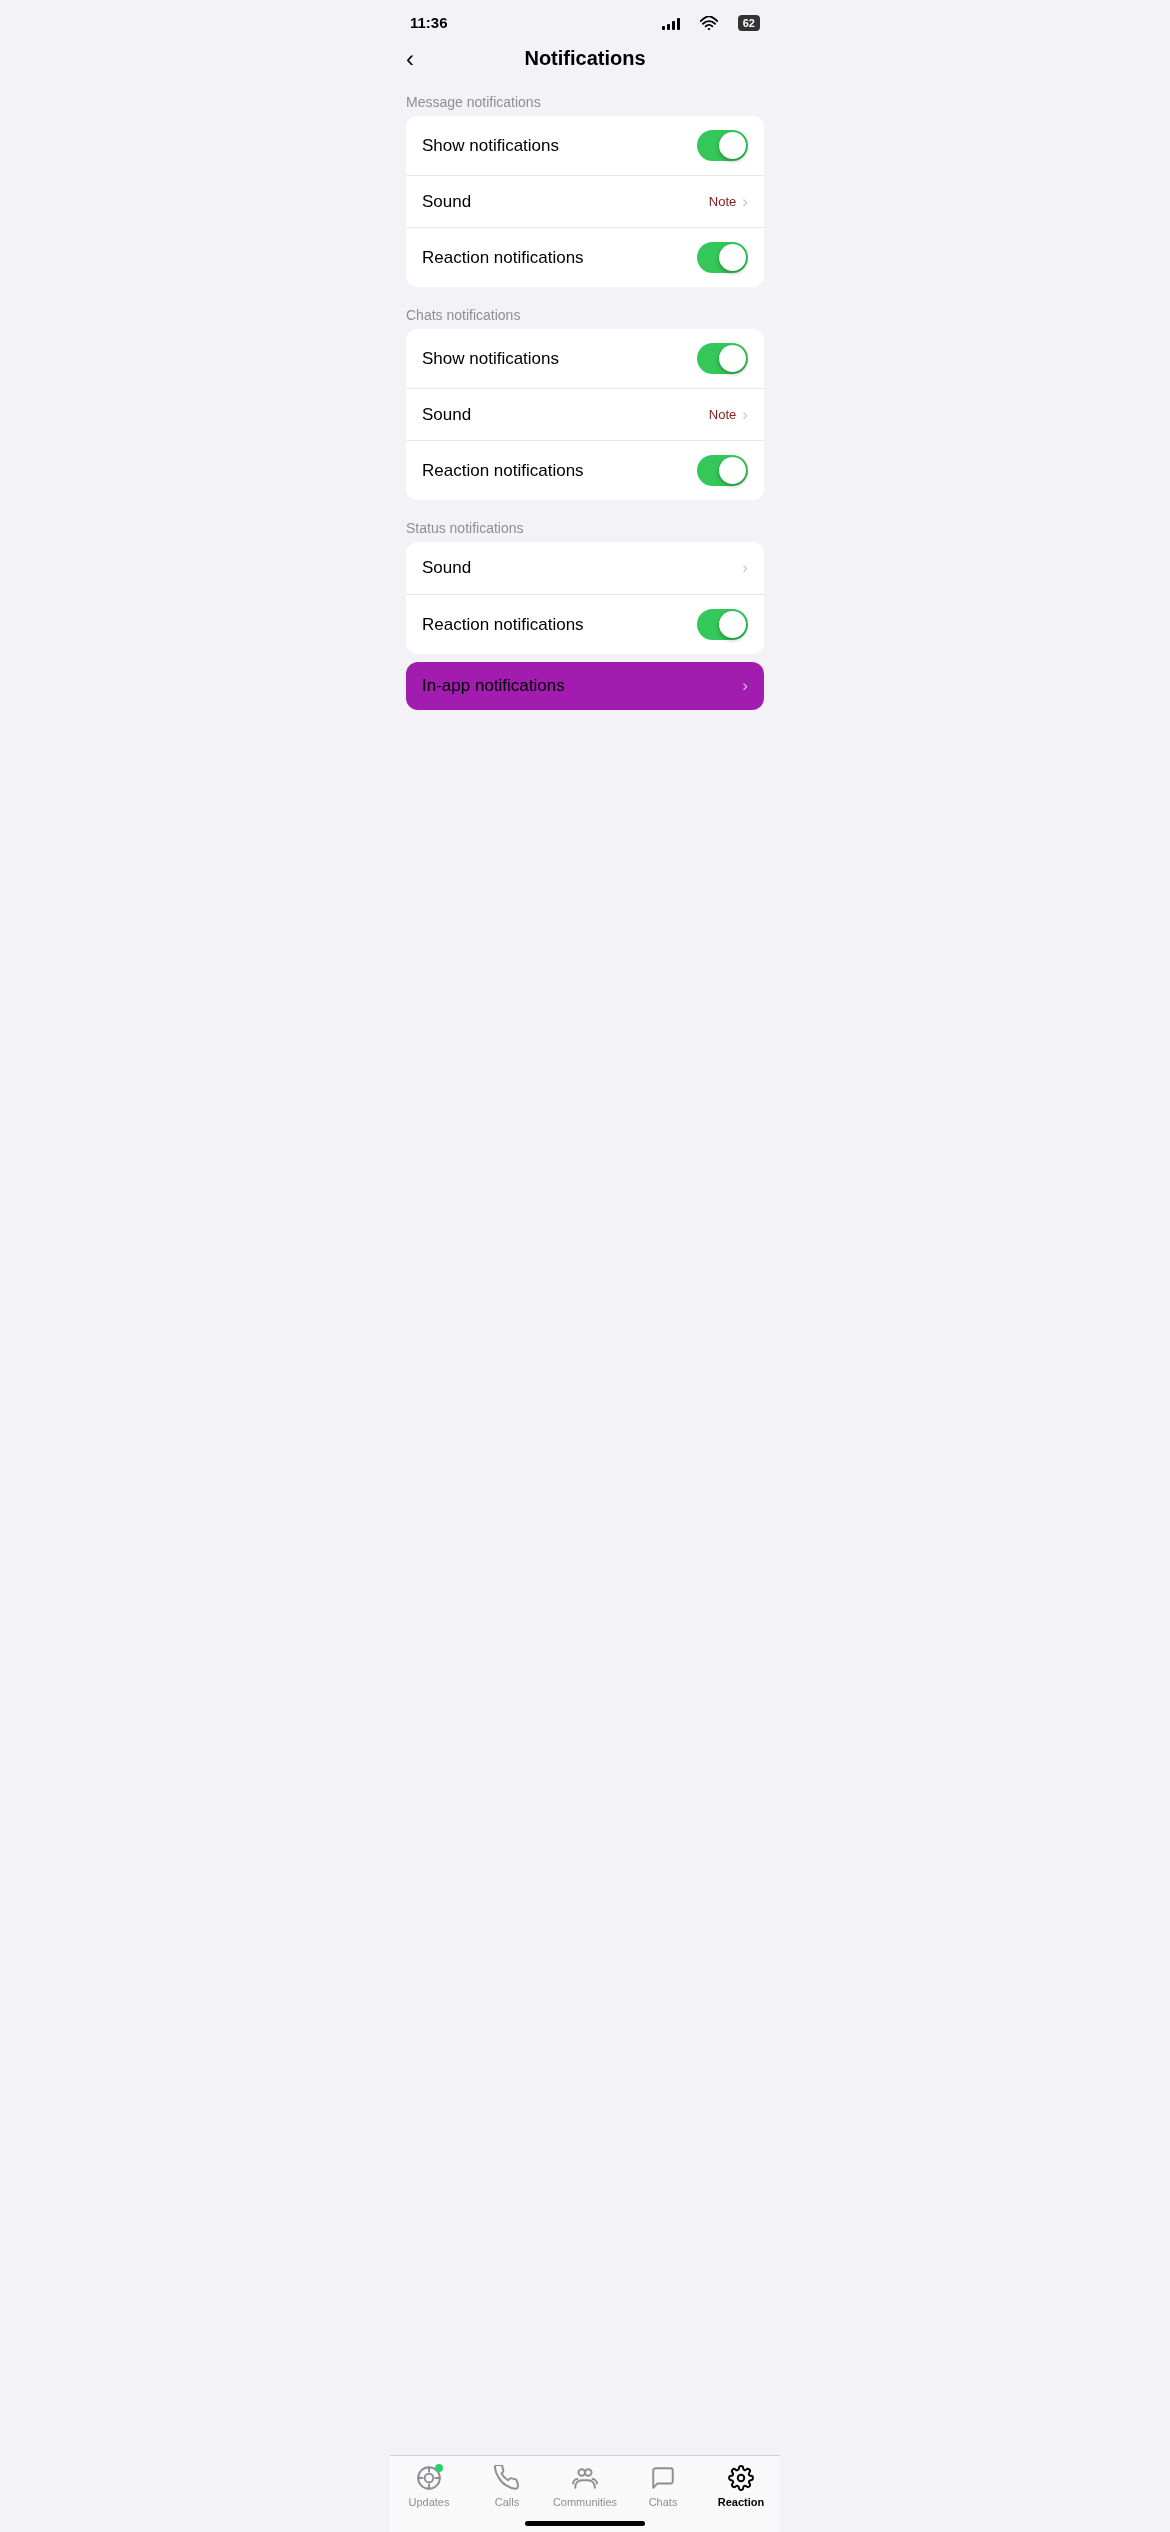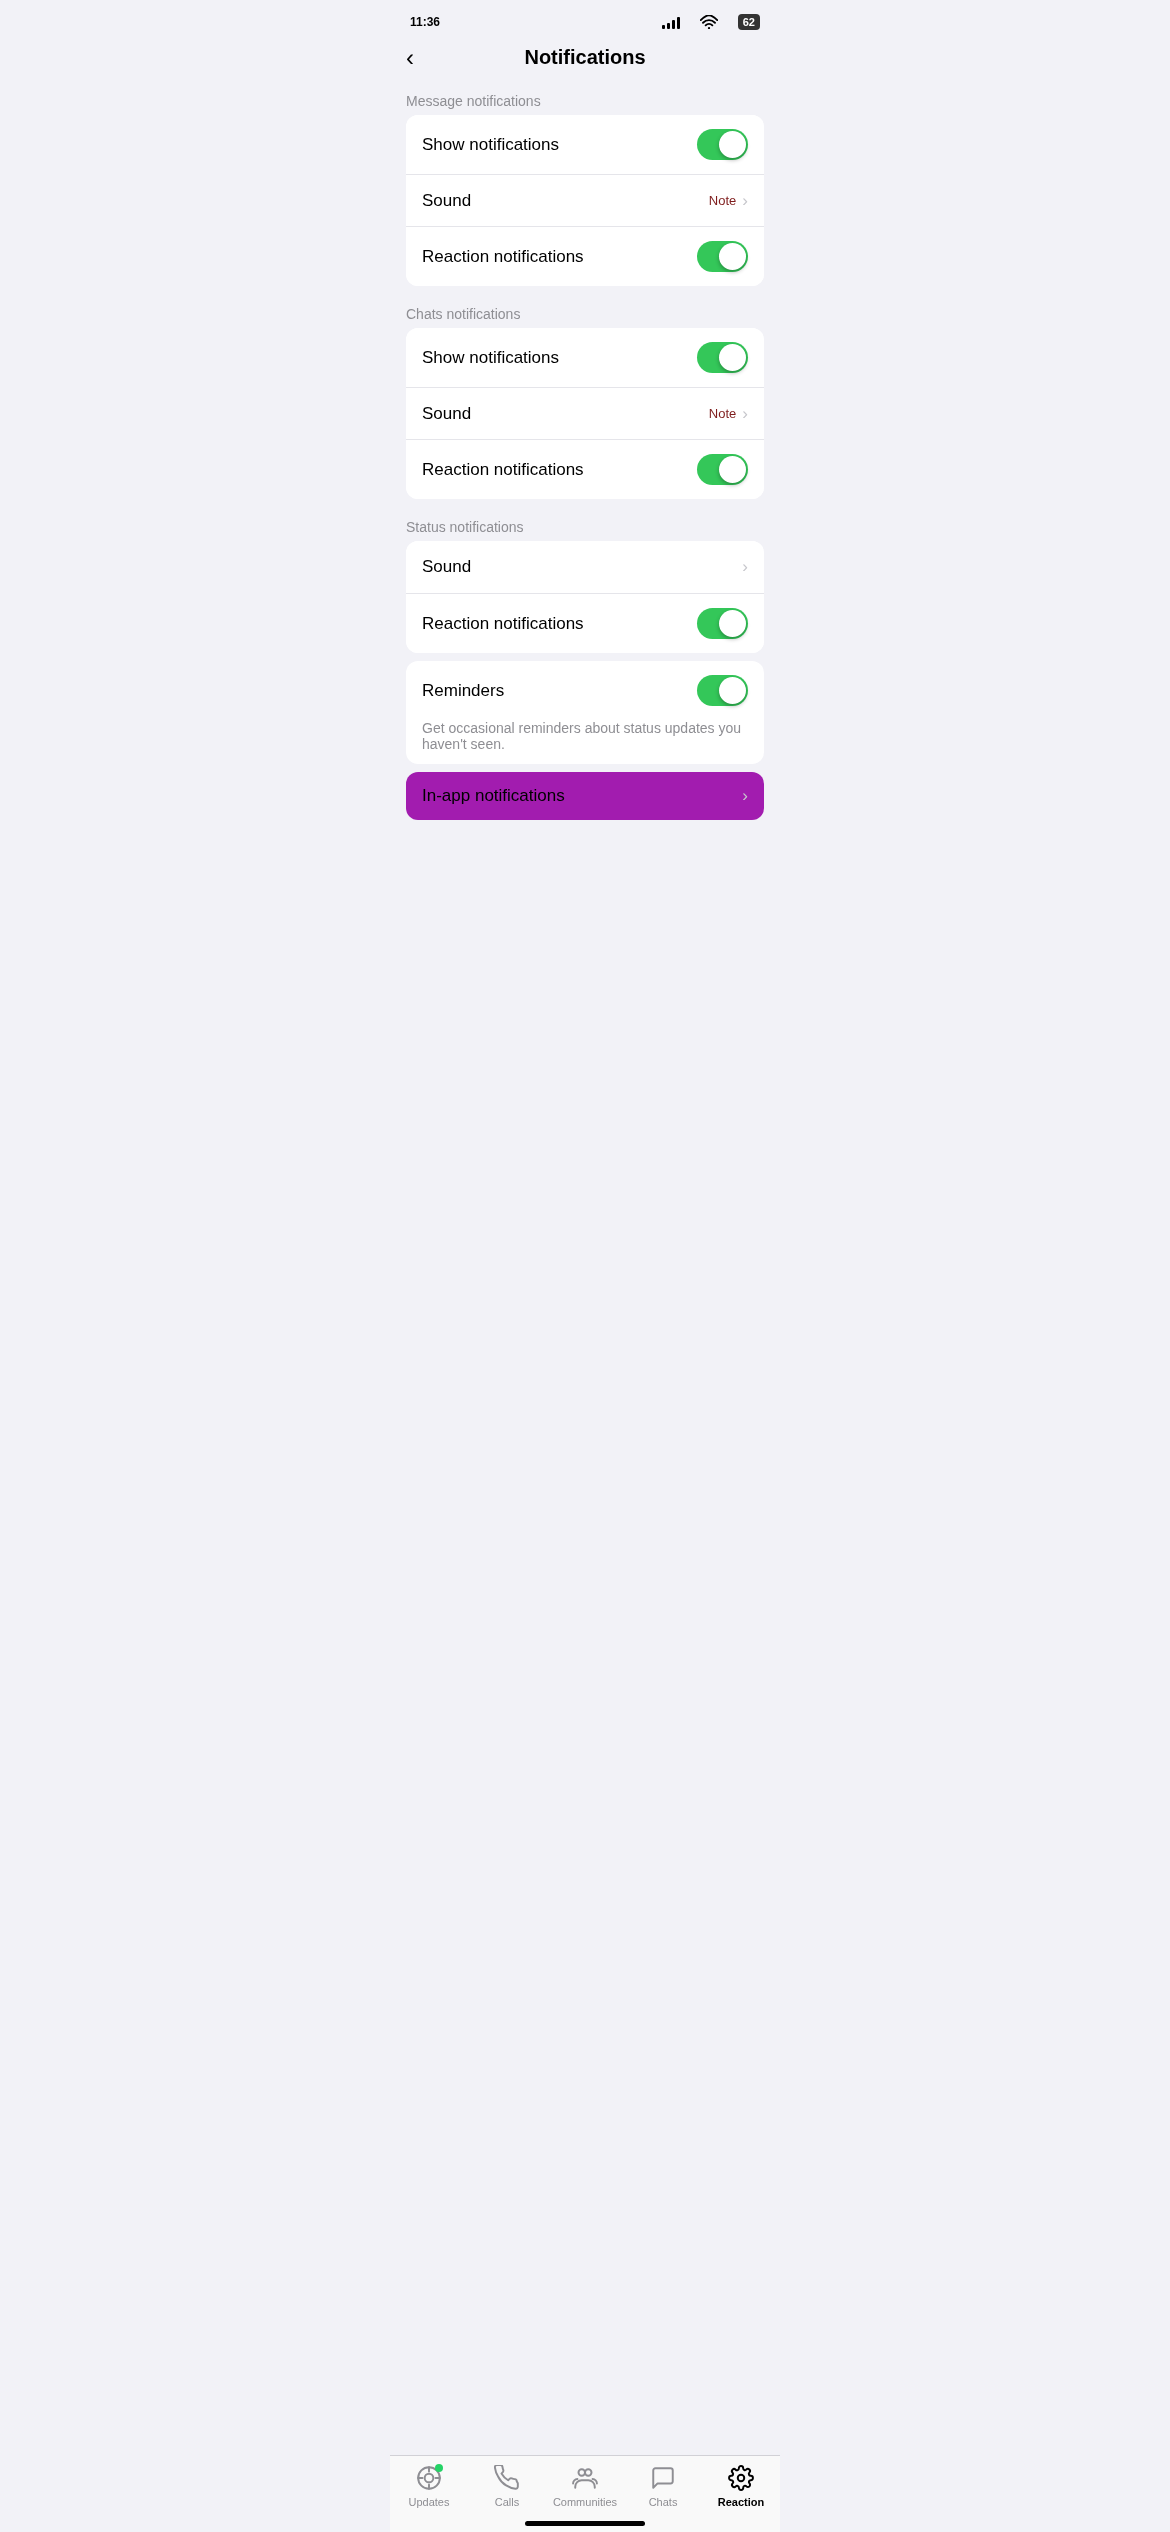--- a/index.html
+++ b/index.html
@@ -16,21 +16,21 @@
 
     
     .status-bar {
       display: flex;
       justify-content: space-between;
       align-items: center;
       padding: 14px 20px 8px 20px;
       background: #f2f2f7;
     }
     .status-time {
-      font-size: 12px;
+      font-size: 15px;
       font-weight: 600;
       color: #000;
     }
     .status-icons {
       display: flex;
       align-items: center;
       gap: 20px;
     }
     .signal-bars {
       display: flex;
@@ -344,29 +344,20 @@
       </div>
     </div>
     <div class="row">
       <span class="row-label">Reaction notifications</span>
       <div class="toggle on">
         <div class="toggle-knob"></div>
       </div>
     </div>
   </div>
 
-  <div class="reminders-card">
-    <div class="reminders-row">
-      <span class="row-label">Reminders</span>
-      <div class="toggle on">
-        <div class="toggle-knob"></div>
-      </div>
-    </div>
-    <div class="reminders-desc">Get occasional reminders about status updates you haven't seen.</div>
-  </div>
 
   <div class="inapp-card">
     <div class="inapp-row">
       <span class="row-label">In-app notifications</span>
       <span class="chevron">›</span>
     </div>
   </div>
 
 </div>
 

